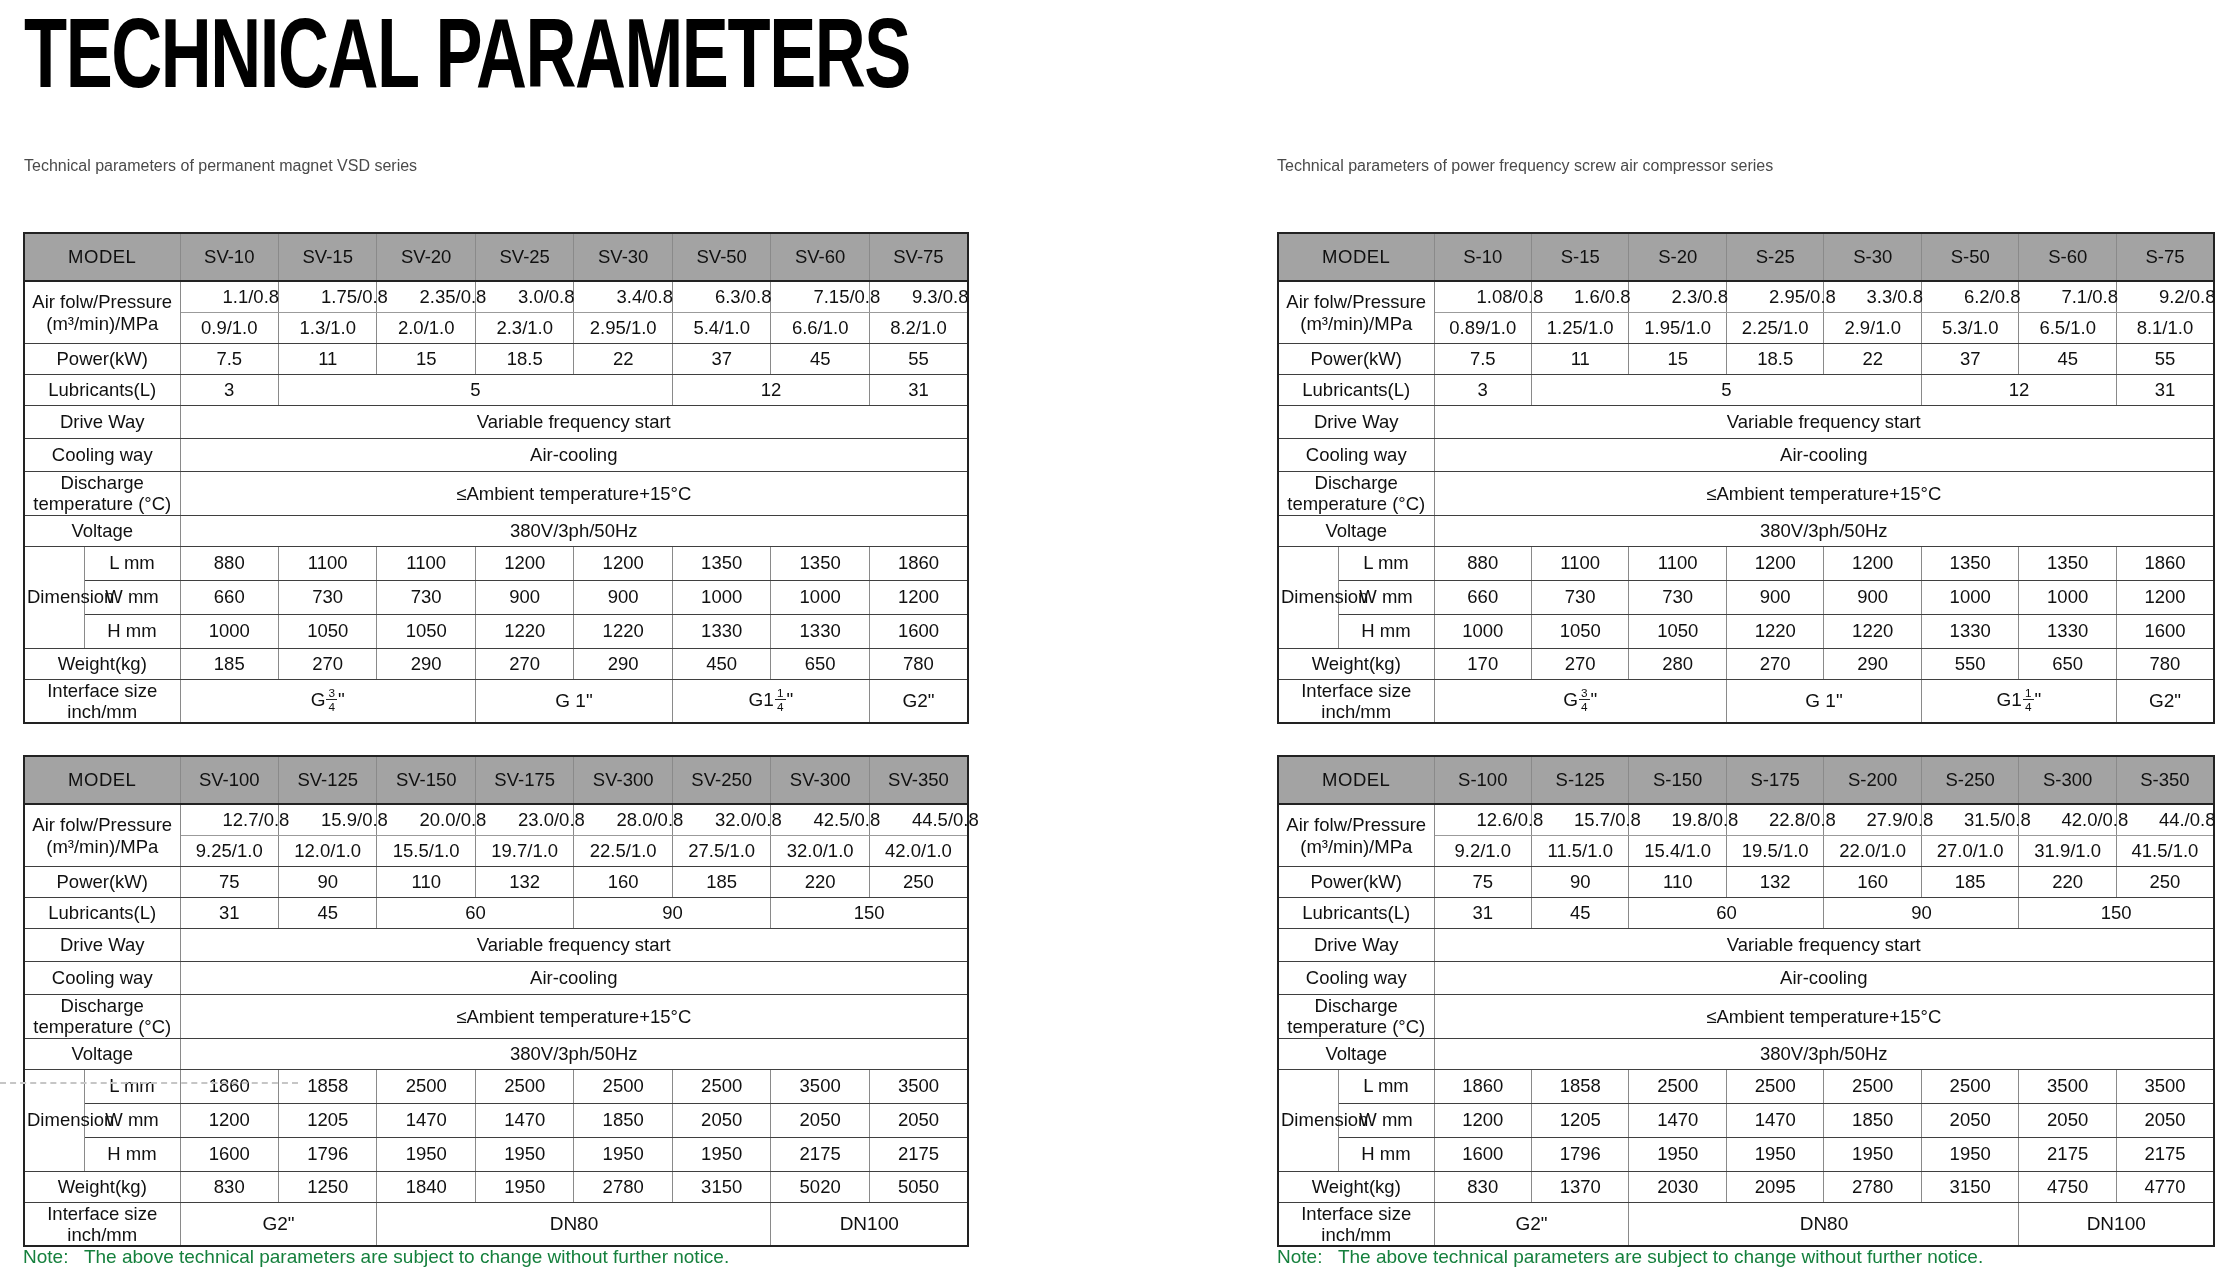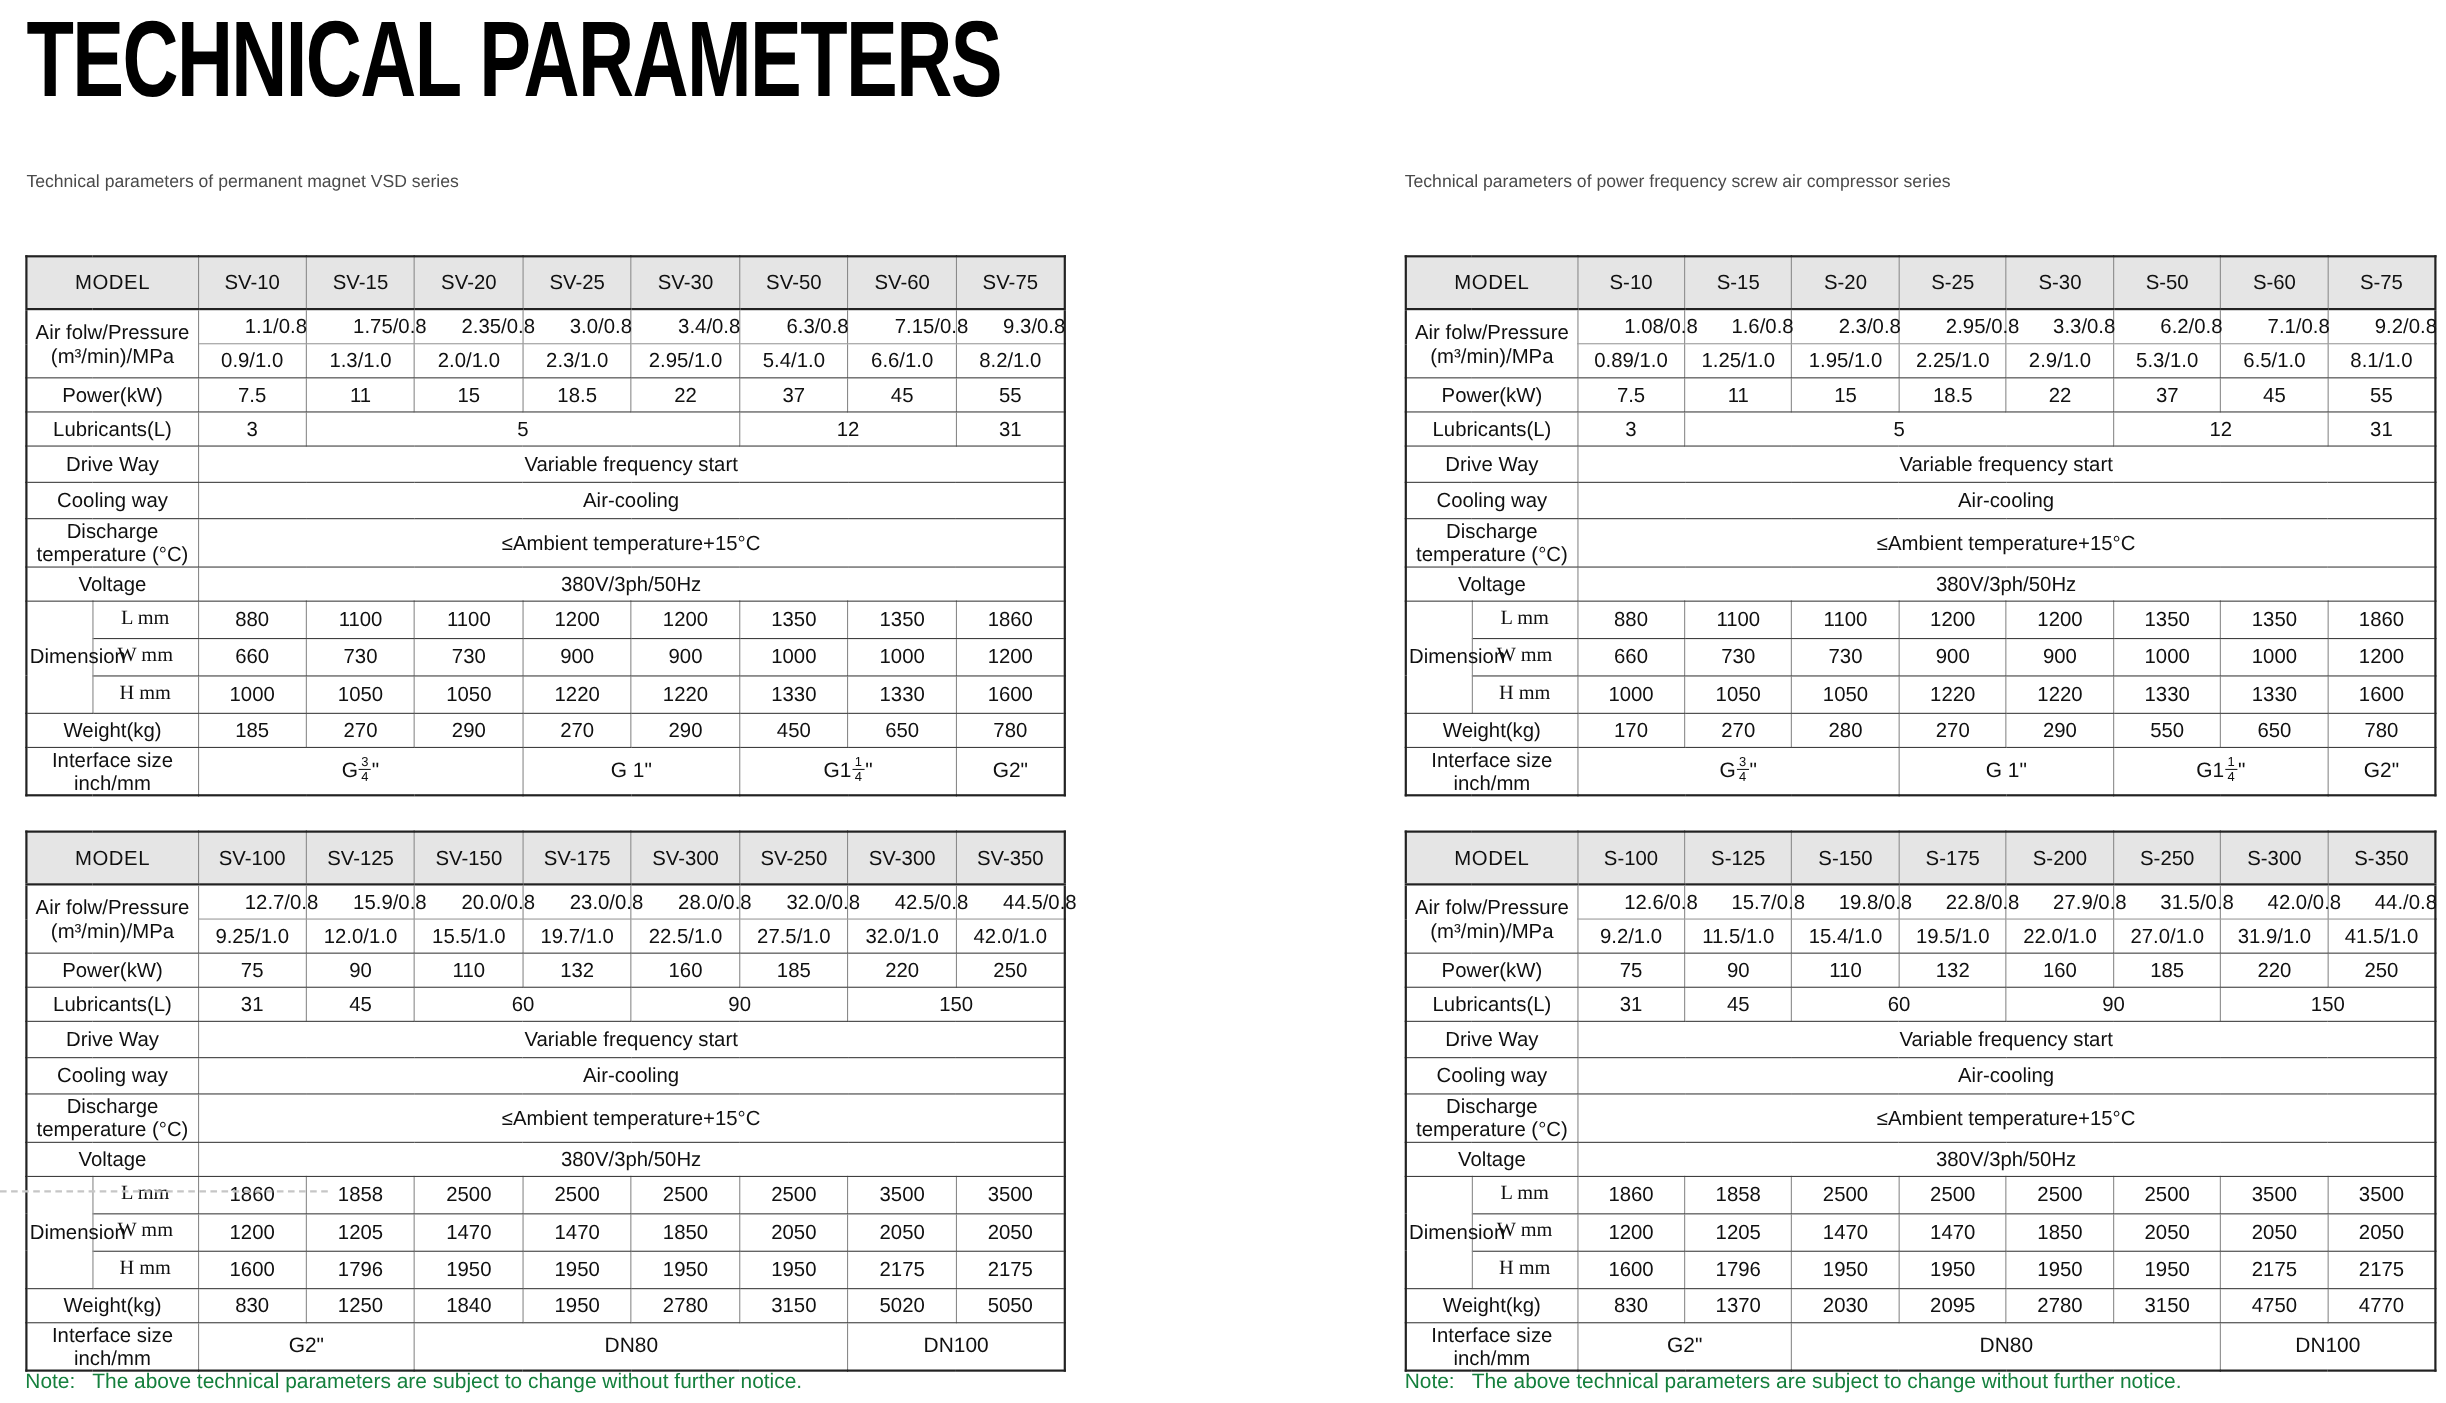--- a/index.html
+++ b/index.html
@@ -25,28 +25,28 @@
   .t2 { left:23px;   top:755px; width:946px; }
   .t3 { left:1277px; top:232px; width:938px; }
   .t4 { left:1277px; top:755px; width:938px; }
 
   .spec-table th, .spec-table td {
     border-left:1px solid #8a8a8a; border-right:1px solid #8a8a8a;
     border-top:1.5px solid #3f3f3f; border-bottom:1.5px solid #3f3f3f;
     text-align:center; vertical-align:middle; padding:0 2px;
     font-weight:normal; font-size:18.5px; color:#101010; line-height:1.15;
   }
-  .r-model > th, .r-model > td { background:#e5e5e5; height:46px; border-bottom:2px solid #222; }
+  .r-model > th, .r-model > td { background:#a3a3a3; height:46px; border-bottom:2px solid #222; }
   .model-lbl  { font-size:20px; color:#3d3d3d; letter-spacing:0.5px; }
   .model-cell { font-size:20px; color:#0c0c0c; }
   .lbl { font-size:17px; color:#1a1a1a; }
   .two-line { font-size:16px; line-height:1.2; }
   .small { font-size:15px; }
   .dim-lbl { font-size:16px; }
-  .sub-lbl { font-size:17px;font-family:Liberation Serif, serif; }
+  .sub-lbl { font-size:17px; }
   .r-air  > th, .r-air  > td { height:30px; }
   .r-air1 > td { border-bottom:1px solid #9b9b9b;padding-left:42px; }
   .r-air2 > td { border-top:1px solid #9b9b9b; }
   .r-power > *, .r-lub > *, .r-volt > *, .r-weight > * { height:30px; }
   .r-drive > *, .r-cool > * { height:32px; }
   .r-disch > * { height:38px; }
   .r-dim > * { height:33px; }
   .r-iface > * { height:38px; }
   .r-iface td { font-size:19px; }
 

